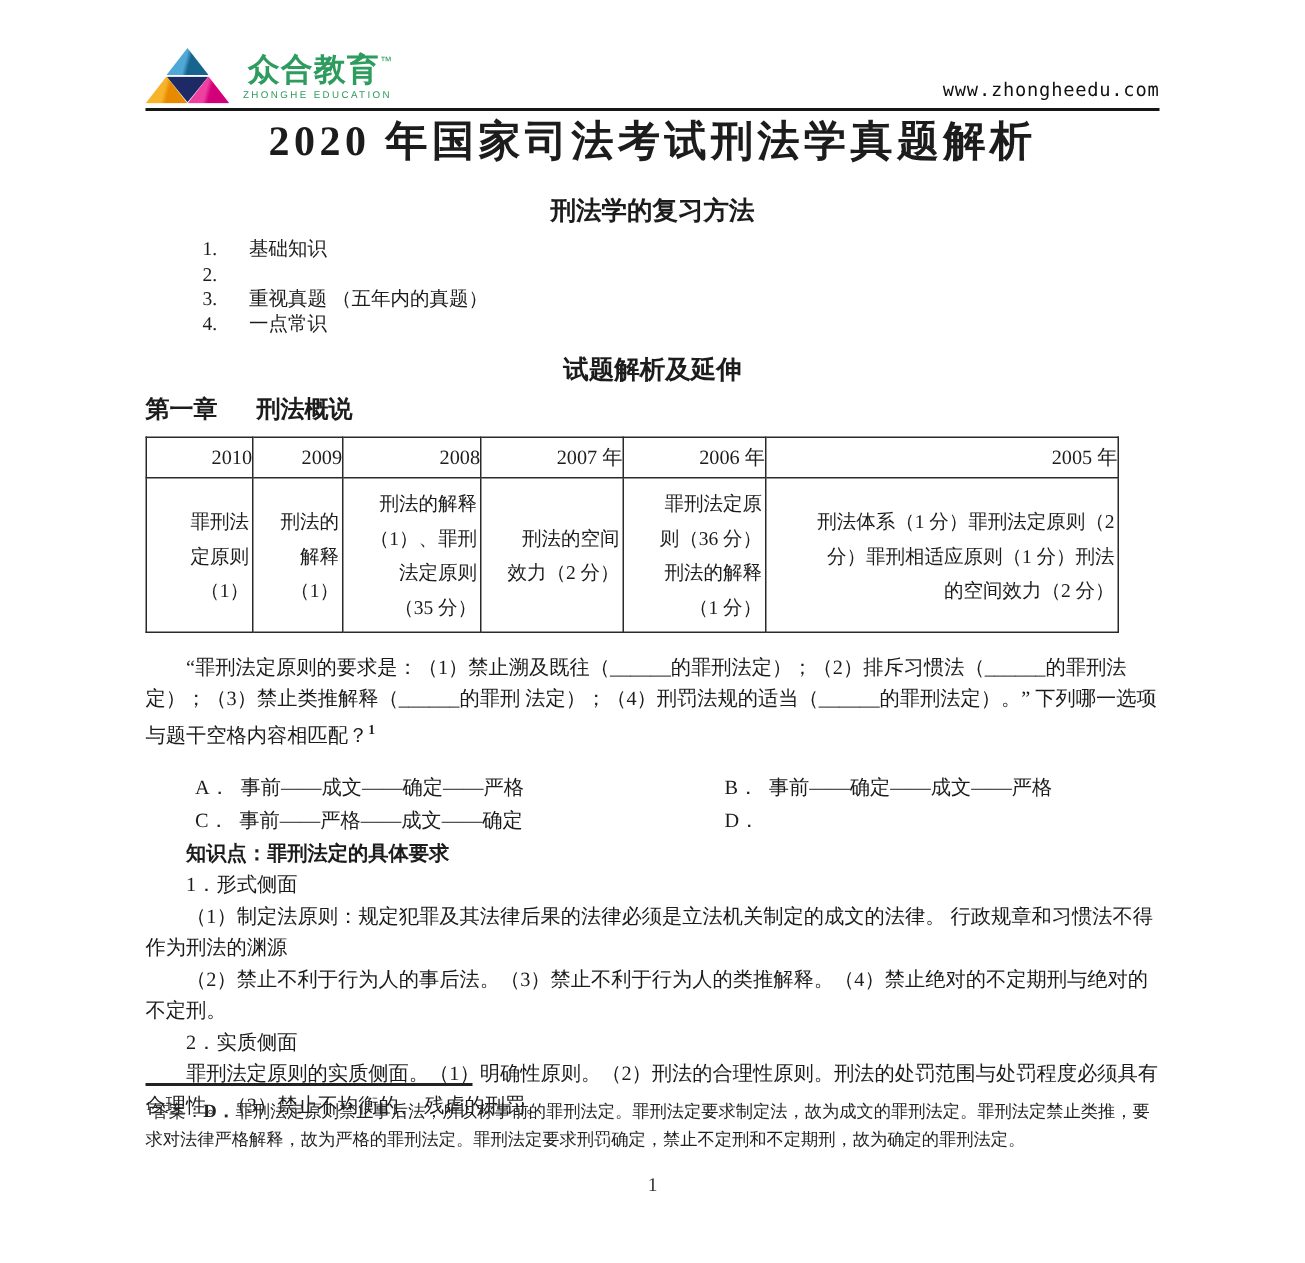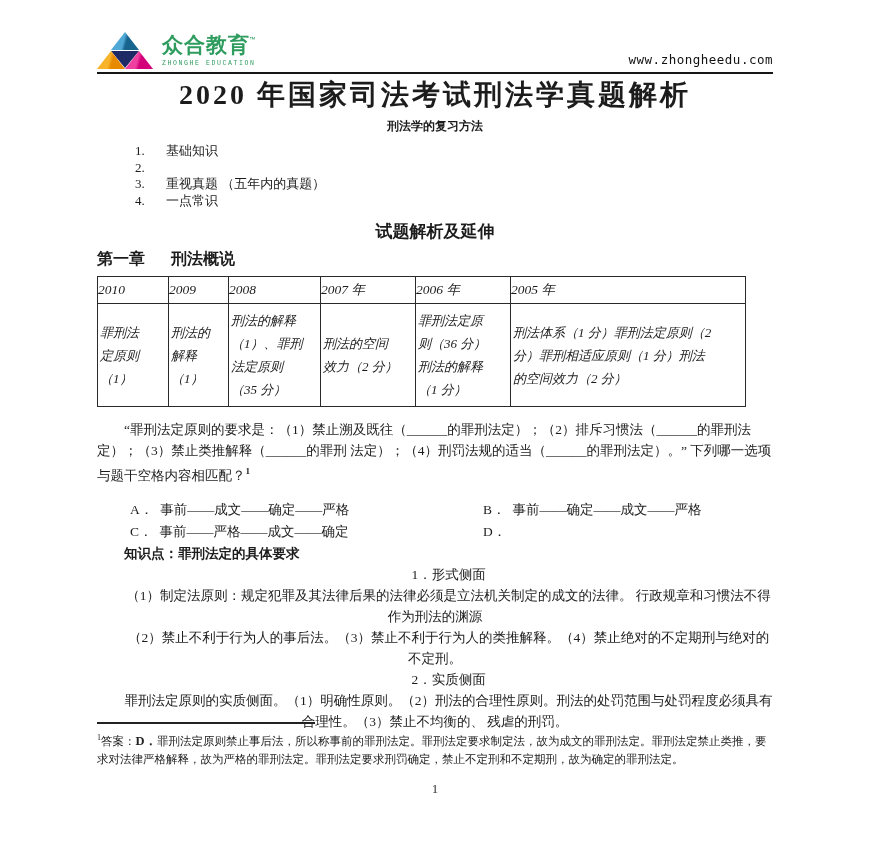--- a/index.html
+++ b/index.html
@@ -23,58 +23,58 @@
     border-bottom: 2px solid #161616;
     padding-bottom: 3px;
   }
   .logo { display: flex; align-items: center; gap: 9px; }
   .logo-mark { position: relative; width: 56px; height: 37px; flex: 0 0 auto; }
   .tri { position: absolute; width: 28px; height: 18px; clip-path: polygon(50% 0, 0 100%, 100% 100%); }
   .tri-top   { left: 14px; top: 0;    background: linear-gradient(105deg, #4fa8d5 45%, #17648f 55%); }
   .tri-left  { left: 0;    top: 19px; background: linear-gradient(105deg, #f7b32a 45%, #e88a00 55%); }
   .tri-right { left: 28px; top: 19px; background: linear-gradient(105deg, #ef3fa0 45%, #d4007a 55%); }
   .tri-mid   { left: 14px; top: 19px; background: #1d2a66; clip-path: polygon(0 0, 100% 0, 50% 95%); }
-  .logo-text { display: flex; flex-direction: column; font-family: Liberation Mono, monospace; }
+  .logo-text { display: flex; flex-direction: column; font-family: Liberation Sans, sans-serif; align-items: flex-end; }
   .brand-line { display: flex; align-items: flex-start; }
   .brand-cn { font-size: 21px; font-weight: bold; color: #2e9c5e; letter-spacing: 1px; line-height: 24px; }
   .tm { font-size: 8px; color: #2e9c5e; margin-top: 1px; }
   .brand-en { font-size: 6.5px; color: #2e9c5e; letter-spacing: 1.6px; margin-top: 1px; text-align: right; }
   .website { font-family: "DejaVu Sans Mono", monospace; font-size: 12.5px; color: #111; padding-bottom: 2px; letter-spacing: 0.5px; }
 
   
   .title { text-align: center; font-size: 28px; font-weight: bold; letter-spacing: 3px; margin-top: 5px; line-height: 32px; }
-  .subtitle { text-align: center; font-size: 12px; font-weight: bold; margin-top: 5px; line-height: 20px; }
+  .subtitle { text-align: center; font-size: 17px; font-weight: bold; margin-top: 20px; line-height: 20px; }
 
   
   .list { margin: 7px 0 0 38px; font-size: 13px; }
   .list-row { display: flex; line-height: 16.5px; }
   .li-num { width: 31px; flex: 0 0 auto; }
 
   .section-title { text-align: center; font-size: 17px; font-weight: bold; margin-top: 13px; line-height: 20px; }
 
   .chapter { font-size: 16px; font-weight: bold; margin-top: 7px; line-height: 19px; }
   .chapter-name { margin-left: 22px; }
 
   
   table.years { border-collapse: collapse; margin-top: 8px; table-layout: fixed; width: 648px; }
-  table.years th, table.years td { border: 1px solid #2a2a2a; text-align: left; vertical-align: middle; font-style: italic; }
+  table.years th, table.years td { border: 1px solid #2a2a2a; text-align: right; vertical-align: middle; }
   table.years th { font-size: 13.5px; font-weight: normal; height: 26px; padding: 0; }
   table.years td { font-size: 13px; line-height: 23px; padding: 5px 2px; white-space: pre-line; }
 
   
   .stem { margin-top: 12px; font-size: 13.5px; line-height: 21px; text-indent: 2em; }
   sup.note { font-size: 9px; font-weight: bold; }
   .options { margin-left: 33px; font-size: 13.5px; margin-top: 1px; }
   .opt-row { display: flex; line-height: 22px; }
   .opt { display: flex; }
   .opt-a { width: 353px; flex: 0 0 auto; }
   .opt-label { margin-right: 7px; }
 
   .kp-heading { font-weight: bold; text-indent: 2em; font-size: 13.5px; line-height: 21px; }
-  .para { font-size: 13.5px; line-height: 21px; text-indent: 2em; margin: 0; text-align: center; }
+  .para { font-size: 13.5px; line-height: 21px; text-indent: 2em; margin: 0; }
 
   
   .footer { position: absolute; top: 722px; left: 97px; width: 676px; }
   .fn-rule { width: 218px; height: 0; border-top: 2px solid #222; margin-bottom: 5px; }
   .footnote { font-size: 11.5px; line-height: 18px; color: #222; }
   .fn-ref { font-size: 8px; vertical-align: super; }
   .fn-answer { font-weight: bold; font-size: 12.5px; }
   .page-num { text-align: center; font-size: 13px; margin-top: 13px; color: #333; }
 </style>
 </head>

